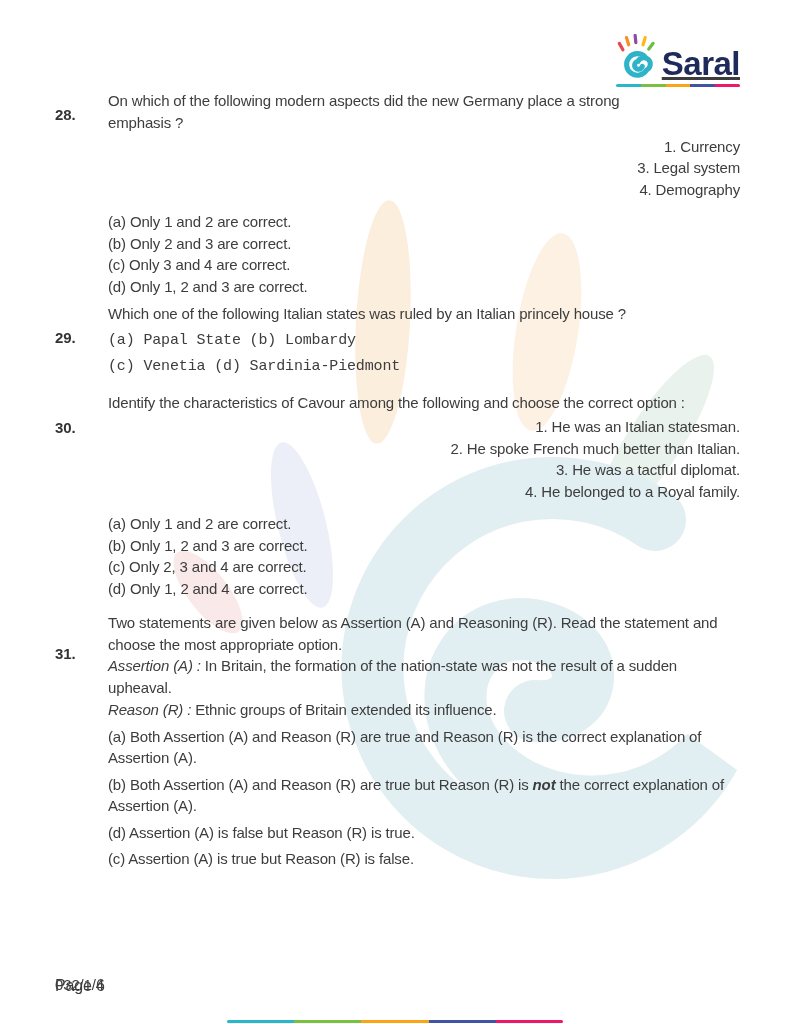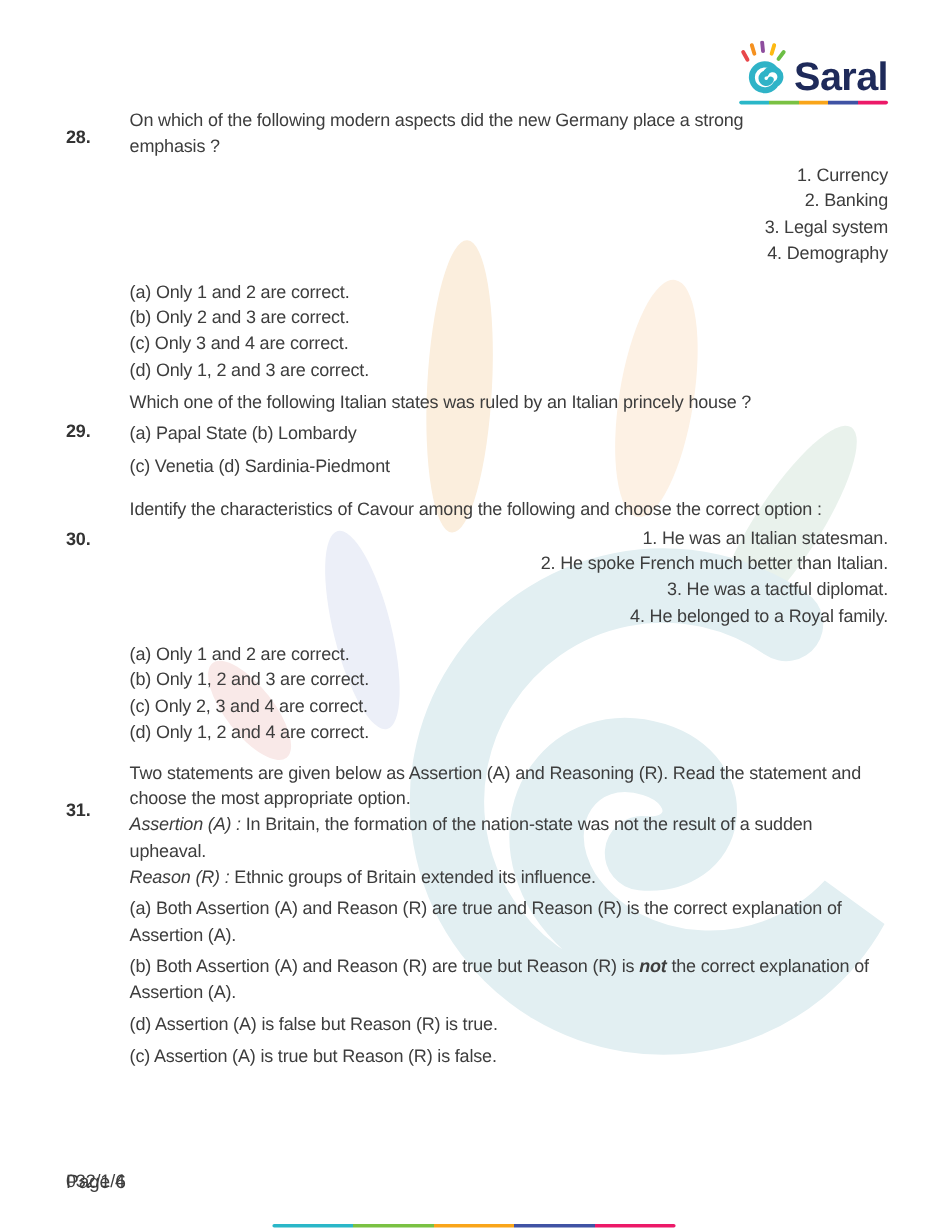--- a/index.html
+++ b/index.html
@@ -6,21 +6,21 @@
   .page {
     position:relative; width:790px; height:1024px; margin:0 auto;
     background:#ffffff; overflow:hidden;
     font-family:"Liberation Sans","DejaVu Sans",sans-serif;
     color:#3d3d3d; font-size:15px; line-height:1.45; letter-spacing:-0.15px;
   }
   
   .watermark { position:absolute; left:0; top:0; width:790px; height:1024px; z-index:0; pointer-events:none; }
   
   .logo { position:absolute; top:34px; right:50px; z-index:2; display:flex; flex-direction:column; align-items:center; }
-  .logo-row { display:flex; align-items:flex-end; gap:2px; }
+  .logo-row { display:flex; align-items:flex-end; gap:2px;text-decoration:underline; }
   .logo-row svg { display:block; }
   .brand { color:#1e2a5a; font-weight:700; font-size:33px; line-height:1; letter-spacing:-0.5px; }
   .logo-underline {
     margin-top:4px; width:100%; height:3px; border-radius:2px;
     background:linear-gradient(to right,
       #2ab7c8 0 20%, #7ac143 20% 40%, #f9a51a 40% 60%, #4053a4 60% 80%, #ec1968 80% 100%);
   }
   
   .content { position:relative; z-index:1; padding:90px 50px 0 55px; }
   .question { display:flex; }
@@ -28,21 +28,21 @@
   .qbody { flex:1; max-width:632px; }
   .qbody p { margin:0; }
   .qtext { margin:0; }
   .q1 .qtext { max-width:578px; }
   .q4 .qtext { max-width:640px; }
   .qitems { margin-top:2px;text-align:right; }
   .qitem { margin-top:3px; }
   .qopt { margin-top:6px; }
   .qopts { margin-top:10px; }
   .q2 .qopt { margin-top:5px; }
-  .q2 .qopts { margin-top:0; }
+  .q2 .qopts { margin-top:0;font-family:Liberation Mono, monospace; }
   .q4 .qopt { margin-top:4.5px; }
   .q4 .qopts { margin-top:5px; }
   .q1 .qnum { padding-top:2px; }
   .q2 .qnum { padding-top:12px; }
   .q3 .qnum { padding-top:13px; }
   .q4 .qnum { padding-top:19px; }
   .q2 { margin-top:5px; }
   .q3 { margin-top:14px; }
   .q4 { margin-top:12px; }
   .stmt-label { font-style:italic; }
@@ -88,21 +88,20 @@
   </div>
 
   <main class="content">
 
     <section class="question q1">
       <div class="qnum">28.</div>
       <div class="qbody">
         <p class="qtext">On which of the following modern aspects did the new Germany place a strong emphasis ?</p>
         <div class="qitems">
           <p class="qitem">1. Currency</p>
-          <p class="qitem">2. Banking</p>
           <p class="qitem">3. Legal system</p>
           <p class="qitem">4. Demography</p>
         </div>
         <div class="qopts">
           <p class="qopt">(a) Only 1 and 2 are correct.</p>
           <p class="qopt">(b) Only 2 and 3 are correct.</p>
           <p class="qopt">(c) Only 3 and 4 are correct.</p>
           <p class="qopt">(d) Only 1, 2 and 3 are correct.</p>
         </div>
       </div>

